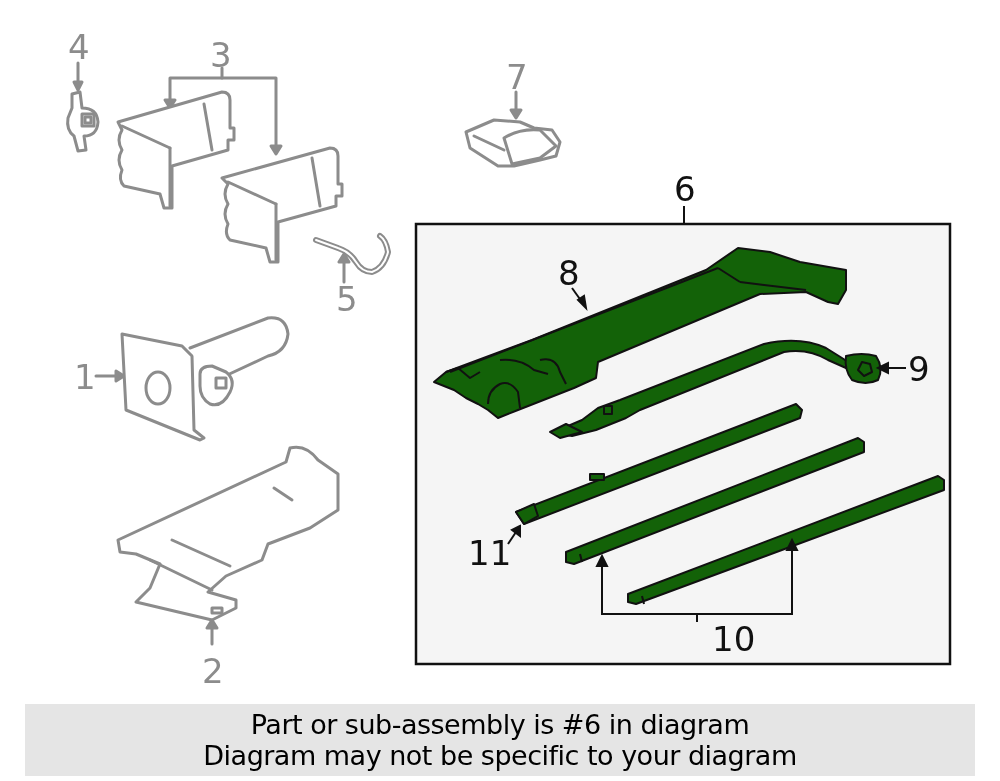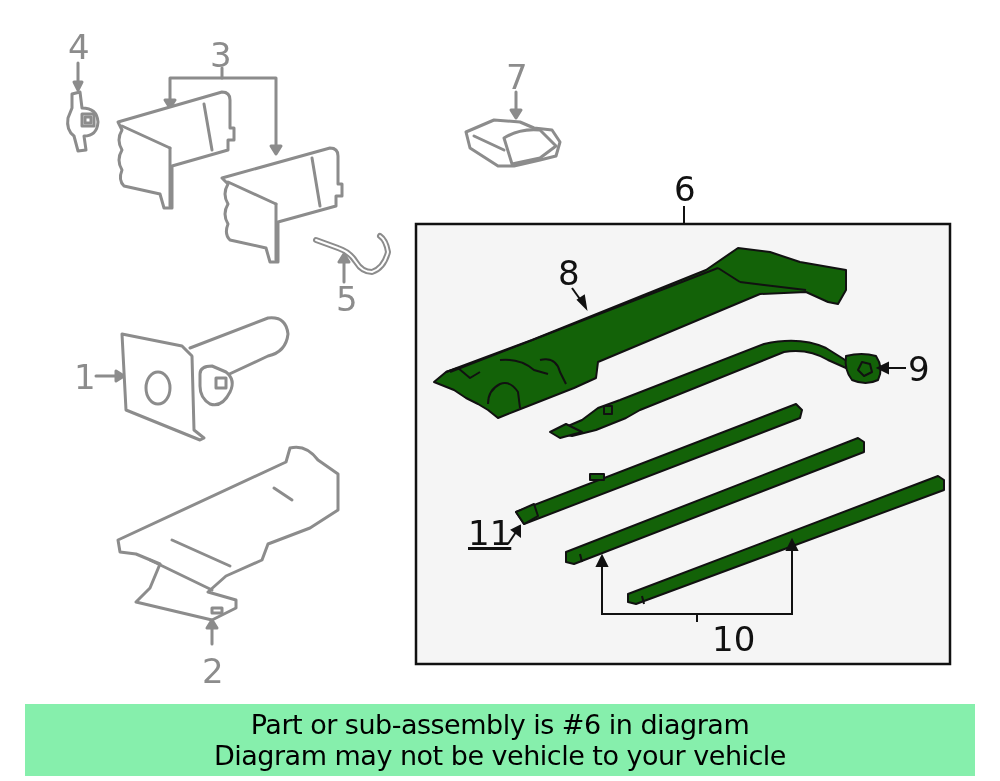--- a/index.html
+++ b/index.html
@@ -1,21 +1,21 @@
 <!DOCTYPE html>
 <html><head>
 <meta charset="utf-8">
 <style>
   html, body { margin:0; padding:0; background:#ffffff; }
   body { width:1000px; height:781px; position:relative; overflow:hidden; font-family:"DejaVu Sans", sans-serif; }
   #diagram { position:absolute; left:0; top:0; width:1000px; height:700px; }
   .callout { position:absolute; font-family:"DejaVu Sans", sans-serif; font-size:34px; line-height:34px; }
   .callout.grey { color:#8c8c8c; }
   .callout.black { color:#111111; }
-  #banner { position:absolute; left:25px; top:704px; width:950px; height:72px; background:#86efac;
+  #banner { position:absolute; left:25px; top:704px; width:950px; height:72px; background:#e5e5e5;
             display:flex; flex-direction:column; align-items:center; justify-content:center; }
   #banner span { display:block; color:#000; font-family:"DejaVu Sans", sans-serif; font-size:27px; line-height:31px; letter-spacing:-0.5px; }
 </style>
 </head>
 <body>
 
 <svg id="diagram" viewBox="0 0 1000 700" xmlns="http://www.w3.org/2000/svg">
 
   <g fill="#ffffff" stroke="#8c8c8c" stroke-width="3" stroke-linejoin="round" stroke-linecap="round">
 
@@ -136,19 +136,19 @@
 
 <div class="callout grey" style="left:68px;top:30px;">4</div>
 <div class="callout grey" style="left:210px;top:38px;">3</div>
 <div class="callout grey" style="left:506px;top:60px;">7</div>
 <div class="callout grey" style="left:336px;top:282px;">5</div>
 <div class="callout grey" style="left:74px;top:360px;">1</div>
 <div class="callout grey" style="left:202px;top:654px;">2</div>
 <div class="callout black" style="left:674px;top:172px;">6</div>
 <div class="callout black" style="left:558px;top:256px;">8</div>
 <div class="callout black" style="left:908px;top:352px;">9</div>
-<div class="callout black" style="left:468px;top:516px;text-decoration:underline;">11</div>
+<div class="callout black" style="left:468px;top:536px;">11</div>
 <div class="callout black" style="left:676px;top:622px;margin-left:36px;">10</div>
 
 <div id="banner">
   <span>Part or sub-assembly is #6 in diagram</span>
-  <span>Diagram may not be vehicle to your vehicle</span>
+  <span>Diagram may not be specific to your diagram</span>
 </div>
 
 </body></html>

